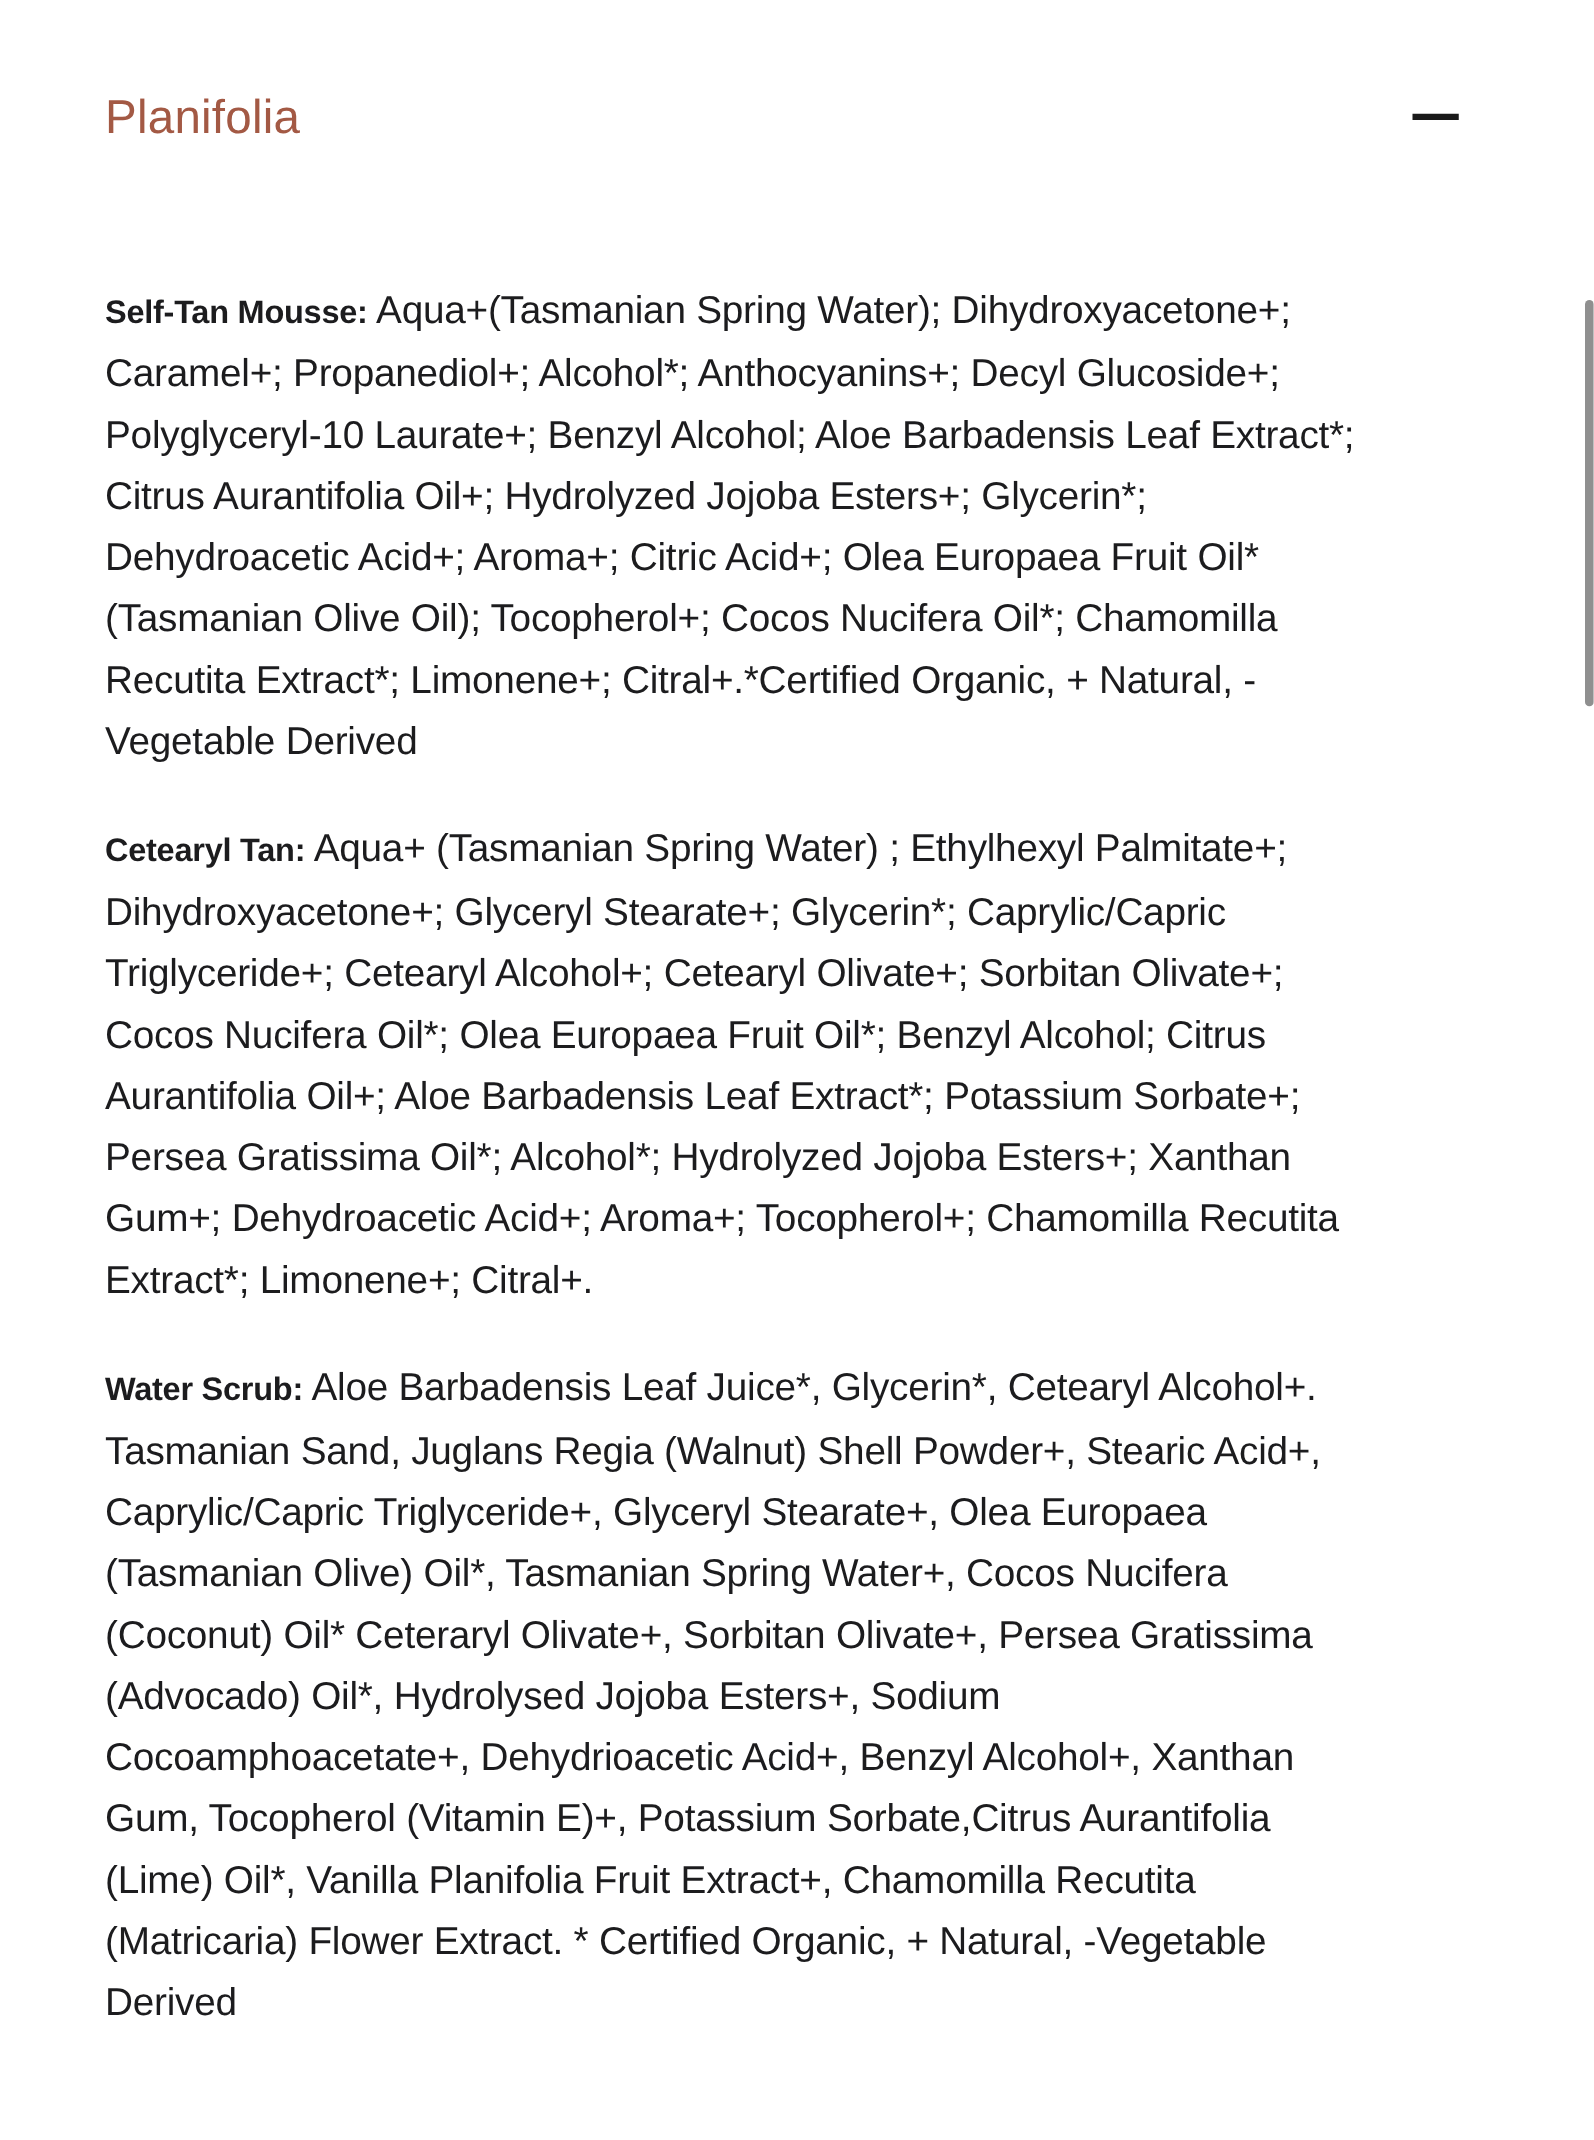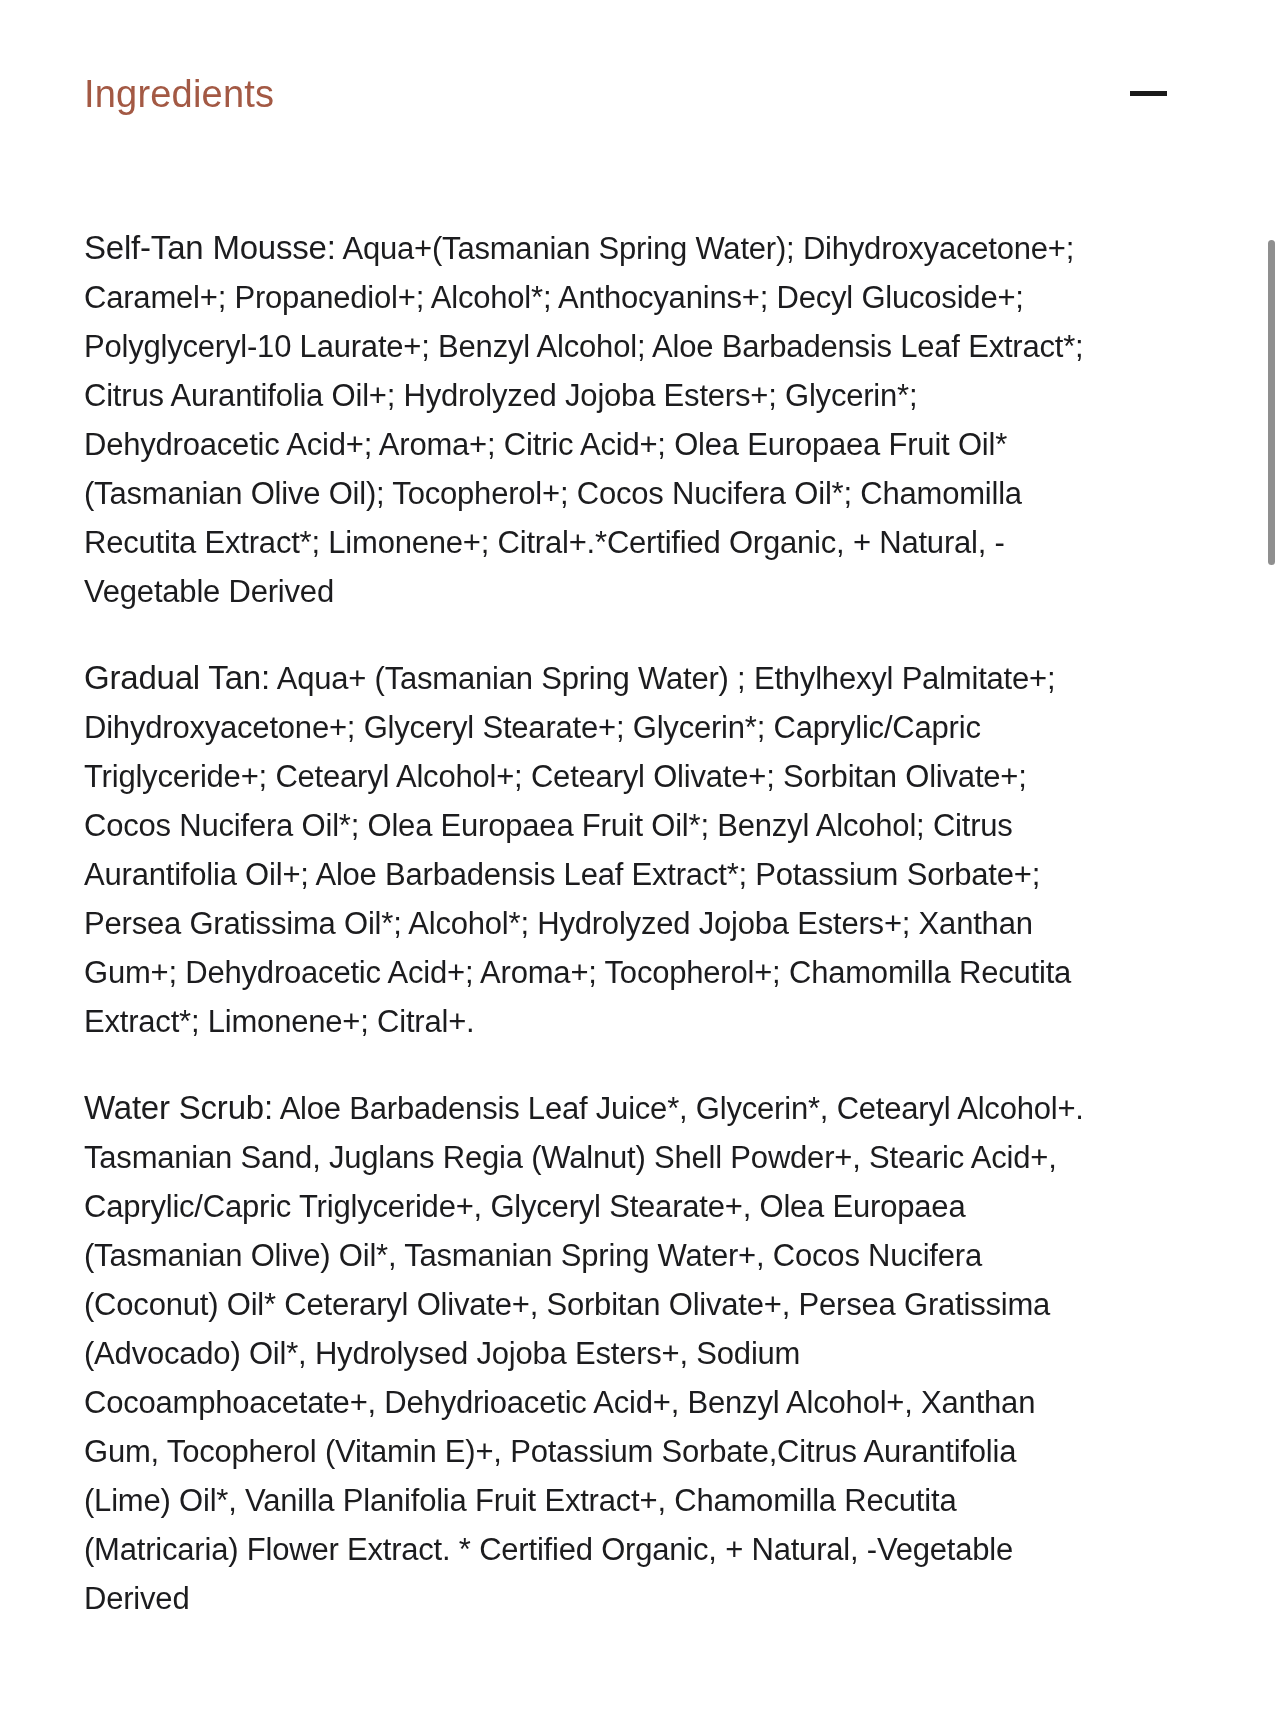--- a/index.html
+++ b/index.html
@@ -48,53 +48,53 @@
     margin: 37px 0 0 0;
     font-size: 31px;
     line-height: 49px;
     letter-spacing: -0.2px;
     color: #1c1c1e;
   }
   .para.first {
     margin-top: 74px;
   }
   .lead {
-    font-weight: 400;
-    font-size: 33px;
+    font-weight: 700;
+    font-size: 26px;
     letter-spacing: -0.2px;
   }
   .scrollbar-thumb {
     position: absolute;
     top: 240px;
     right: 0;
     width: 7px;
     height: 325px;
     background: #8f8f8f;
     border-radius: 4px;
   }
 </style>
 </head>
 <body>
 
 <header class="accordion-header">
-  <h2 class="section-title">Ingredients</h2>
+  <h2 class="section-title">Planifolia</h2>
   <button class="toggle-btn">
     <span class="minus-bar"></span>
   </button>
 </header>
 
 <main class="ingredients-body">
 
   <p class="para first">
     <span class="lead">Self-Tan Mousse:</span>
     <span>Aqua+(Tasmanian Spring Water); Dihydroxyacetone+; Caramel+; Propanediol+; Alcohol*; Anthocyanins+; Decyl Glucoside+; Polyglyceryl-10 Laurate+; Benzyl Alcohol; Aloe Barbadensis Leaf Extract*; Citrus Aurantifolia Oil+; Hydrolyzed Jojoba Esters+; Glycerin*; Dehydroacetic Acid+; Aroma+; Citric Acid+; Olea Europaea Fruit Oil*(Tasmanian Olive Oil); Tocopherol+; Cocos Nucifera Oil*; Chamomilla Recutita Extract*; Limonene+; Citral+.*Certified Organic, + Natural,  -Vegetable Derived</span>
   </p>
 
   <p class="para">
-    <span class="lead">Gradual Tan:</span>
+    <span class="lead">Cetearyl Tan:</span>
     <span>Aqua+ (Tasmanian Spring Water) ; Ethylhexyl Palmitate+; Dihydroxyacetone+; Glyceryl Stearate+; Glycerin*; Caprylic/Capric Triglyceride+; Cetearyl Alcohol+; Cetearyl Olivate+; Sorbitan Olivate+; Cocos Nucifera Oil*; Olea Europaea Fruit Oil*; Benzyl Alcohol; Citrus Aurantifolia Oil+; Aloe Barbadensis Leaf Extract*; Potassium Sorbate+; Persea Gratissima Oil*; Alcohol*; Hydrolyzed Jojoba Esters+; Xanthan Gum+; Dehydroacetic Acid+; Aroma+; Tocopherol+; Chamomilla Recutita Extract*; Limonene+; Citral+.</span>
   </p>
 
   <p class="para">
     <span class="lead">Water Scrub:</span>
     <span>Aloe Barbadensis Leaf Juice*, Glycerin*, Cetearyl Alcohol+. Tasmanian Sand, Juglans Regia (Walnut) Shell Powder+, Stearic Acid+, Caprylic/Capric Triglyceride+, Glyceryl Stearate+, Olea Europaea (Tasmanian Olive) Oil*, Tasmanian Spring Water+, Cocos Nucifera (Coconut) Oil* Ceteraryl Olivate+, Sorbitan Olivate+, Persea Gratissima (Advocado) Oil*, Hydrolysed Jojoba Esters+, Sodium Cocoamphoacetate+, Dehydrioacetic Acid+, Benzyl Alcohol+, Xanthan Gum, Tocopherol (Vitamin E)+, Potassium Sorbate,Citrus Aurantifolia (Lime) Oil*, Vanilla Planifolia Fruit Extract+, Chamomilla Recutita (Matricaria) Flower Extract.  * Certified Organic, + Natural,  -Vegetable Derived</span>
   </p>
 
 </main>
 

